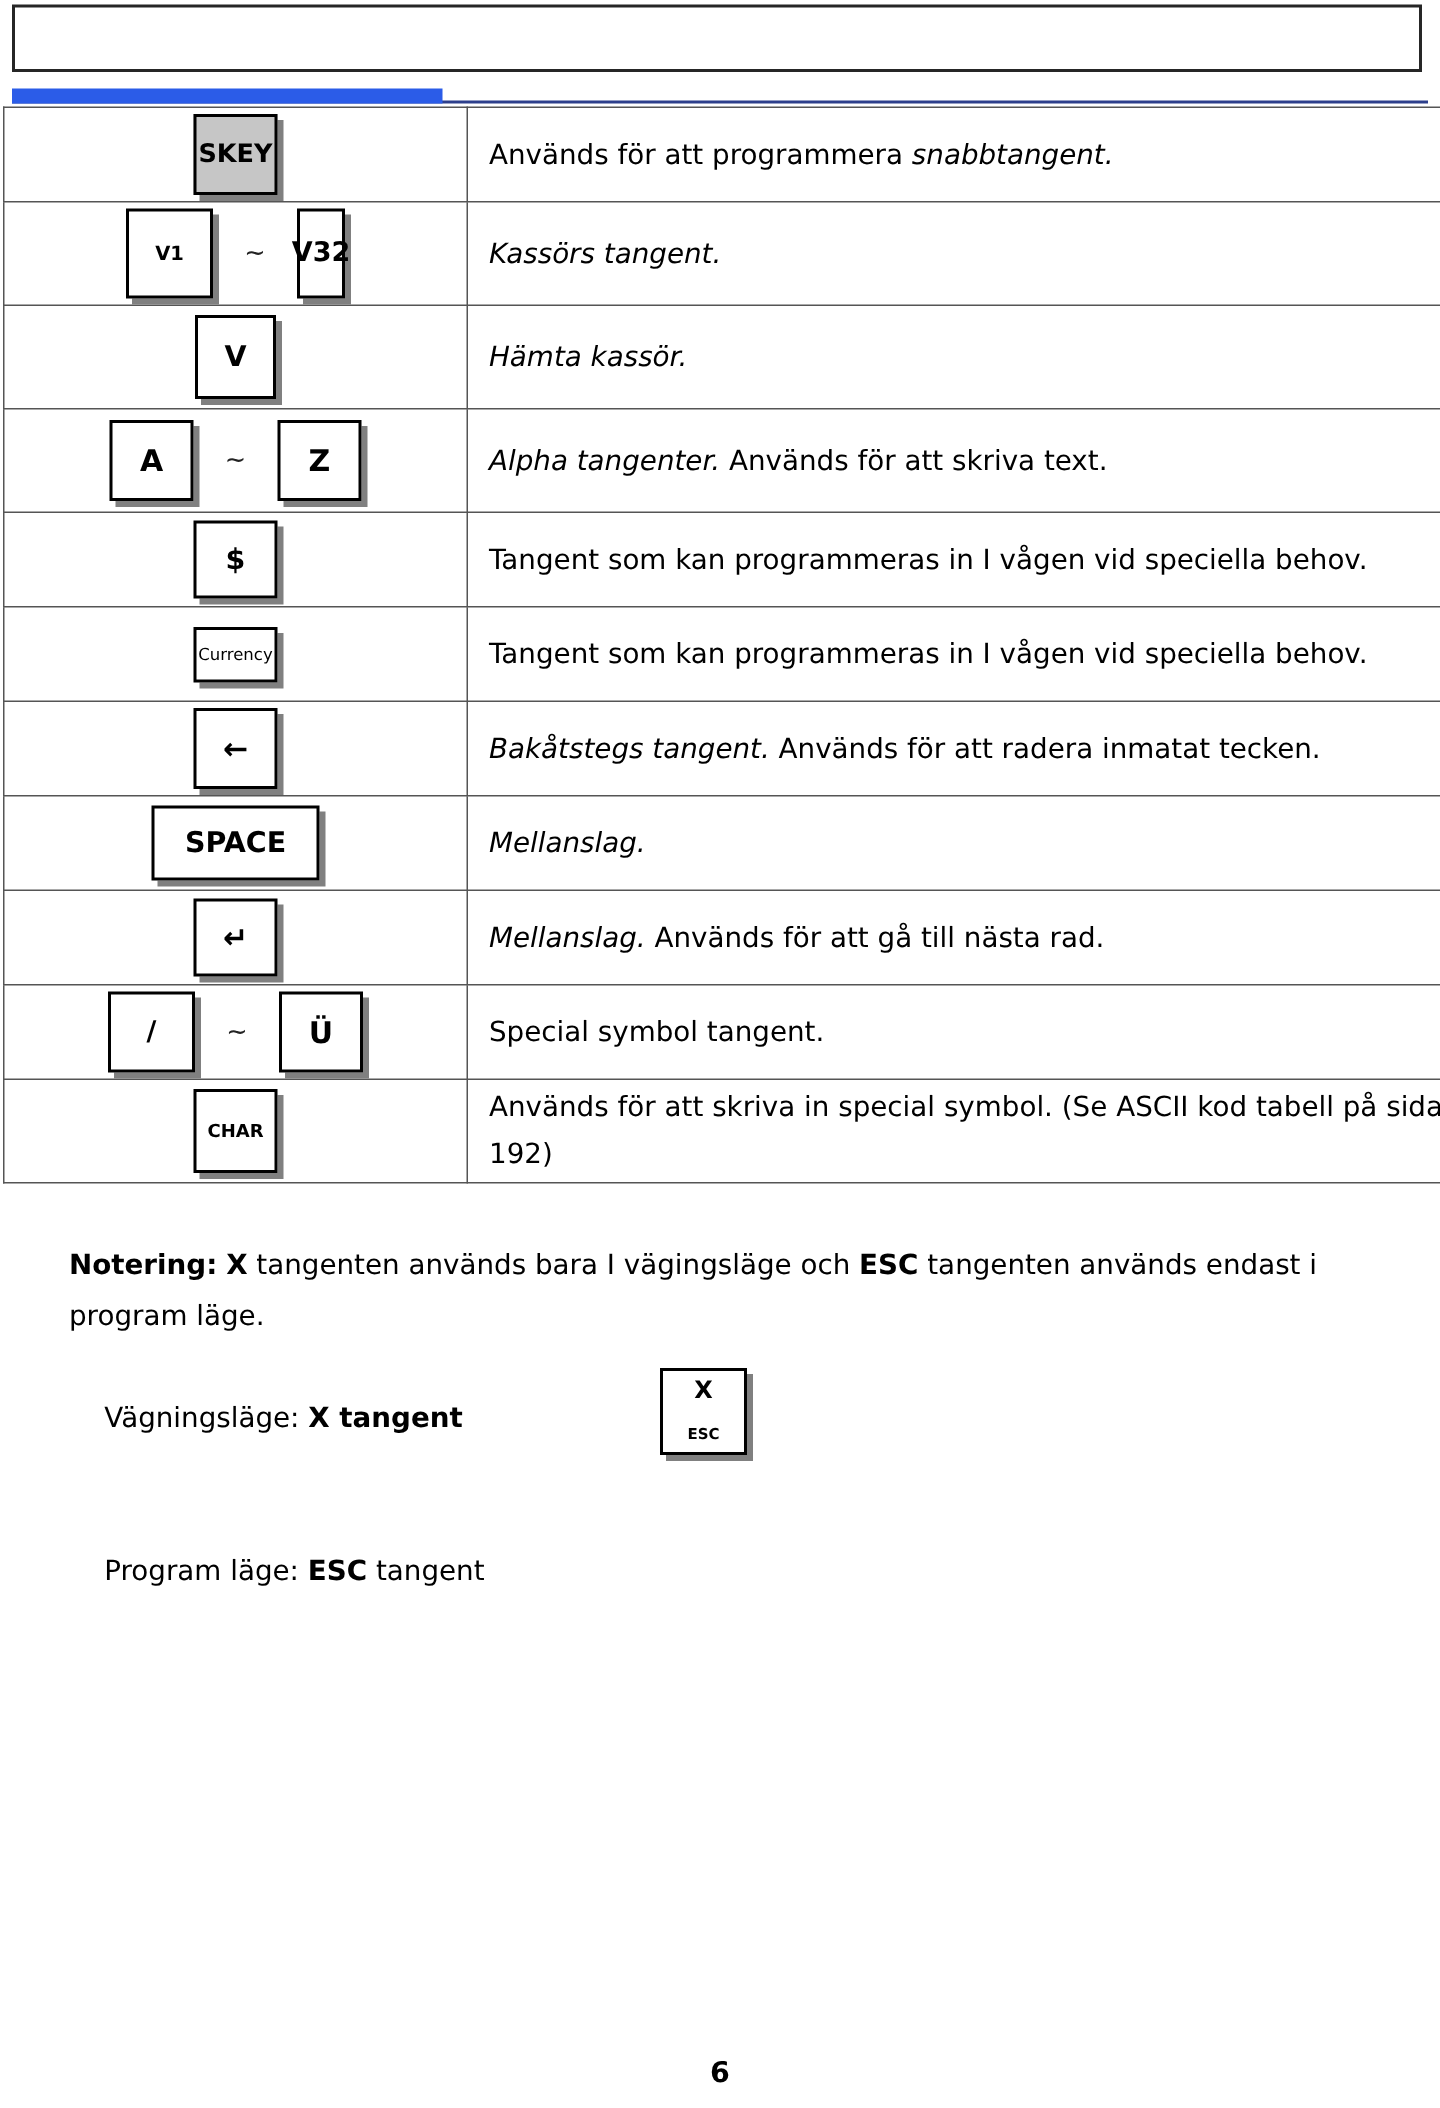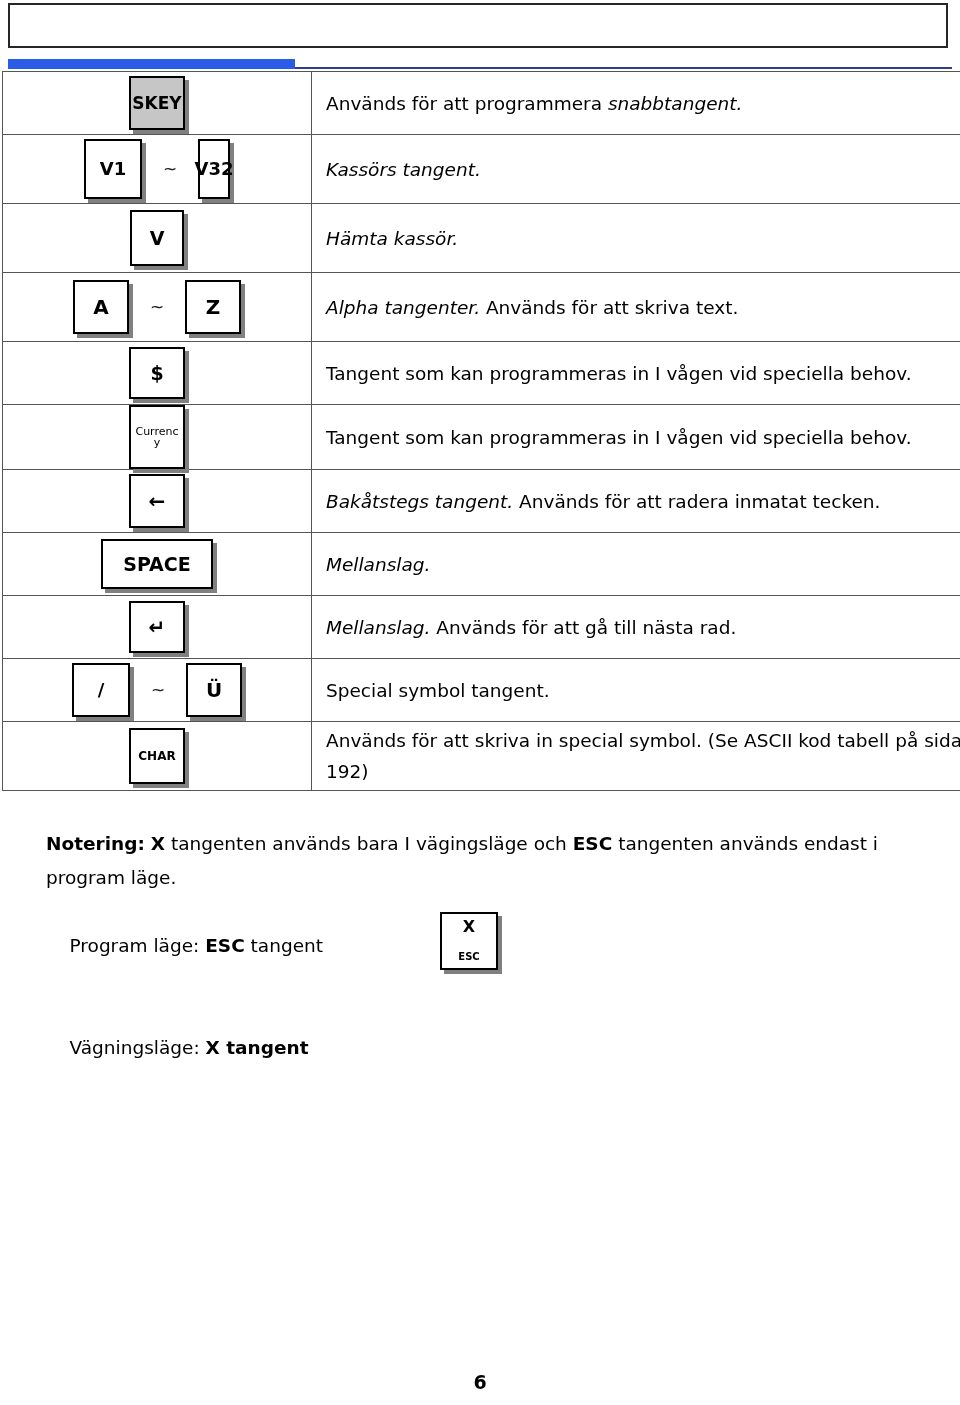--- a/index.html
+++ b/index.html
@@ -94,28 +94,28 @@
     background: #ffffff;
     box-shadow: 4px 4px 0 0 #808080;
     box-sizing: border-box;
     font-weight: bold;
     line-height: 1.0;
     text-align: center;
   }
   .cap.gray { background: #c6c6c6; }
 
   .cap-skey  { width: 56px;  height: 54px; font-size: 17px; align-items: center; }
-  .cap-v1    { width: 58px;  height: 60px; font-size: 18px; }
+  .cap-v1    { width: 58px;  height: 60px; font-size: 13px; }
   .cap-v32   { width: 32px;  height: 60px; font-size: 18px; }
   .cap-v     { width: 54px;  height: 56px; font-size: 19px; }
   .cap-a     { width: 56px;  height: 54px; font-size: 20px; }
   .cap-z     { width: 56px;  height: 54px; font-size: 20px; }
   .cap-dollar{ width: 56px;  height: 52px; font-size: 19px; }
-  .cap-curr  { width: 56px;  height: 64px; font-size: 11px; font-weight: normal;
-               flex-direction: column; padding: 8px 1px; }
+  .cap-curr  { width: 56px;  height: 37px; font-size: 11px; font-weight: normal;
+               flex-direction: row; padding: 8px 1px; }
   .cap-bksp  { width: 56px;  height: 54px; font-size: 20px; }
   .cap-space { width: 112px; height: 50px; font-size: 19px; }
   .cap-enter { width: 56px;  height: 52px; font-size: 20px; }
   .cap-slash { width: 58px;  height: 54px; font-size: 18px; }
   .cap-uuml  { width: 56px;  height: 54px; font-size: 20px; }
   .cap-char  { width: 56px;  height: 56px; font-size: 12px; }
   .cap-xesc  { width: 58px;  height: 58px; font-size: 16px;
                flex-direction: column; justify-content: space-between;
                padding: 5px 0 6px 0; }
   .cap-xesc .xesc-sub { font-size: 10px; }
@@ -342,24 +342,24 @@
         </td>
       </tr>
     </tbody>
 </table>
 
 <div class="note">
   <div class="note-para">
     <span class="b">Notering:</span><span> </span><span class="b">X</span><span> tangenten används bara I vägingsläge och </span><span class="b">ESC</span><span> tangenten används endast i program läge.</span>
   </div>
   <div class="note-line">
-    <span>Program läge: </span><span class="b">ESC</span><span> tangent</span>
+    <span>Vägningsläge: </span><span class="b">X tangent</span>
   </div>
   <div class="note-line">
-    <span>Vägningsläge: </span><span class="b">X tangent</span>
+    <span>Program läge: </span><span class="b">ESC</span><span> tangent</span>
   </div>
 </div>
 
 <div class="xesc-holder">
   <div class="cap cap-xesc">
     <span class="xesc-main">X</span>
     <span class="xesc-sub">ESC</span>
   </div>
 </div>
 

